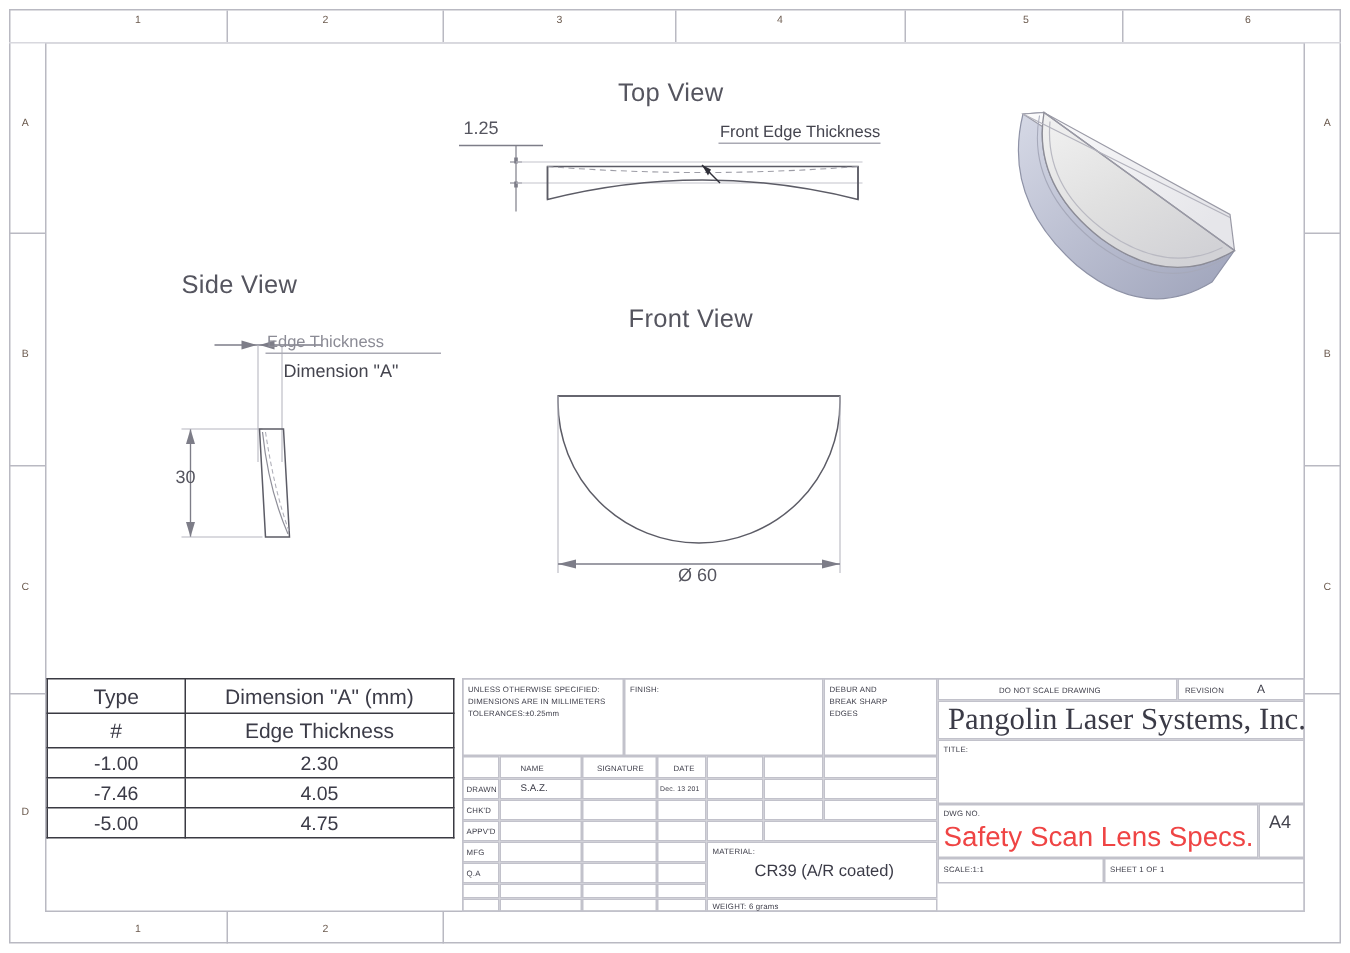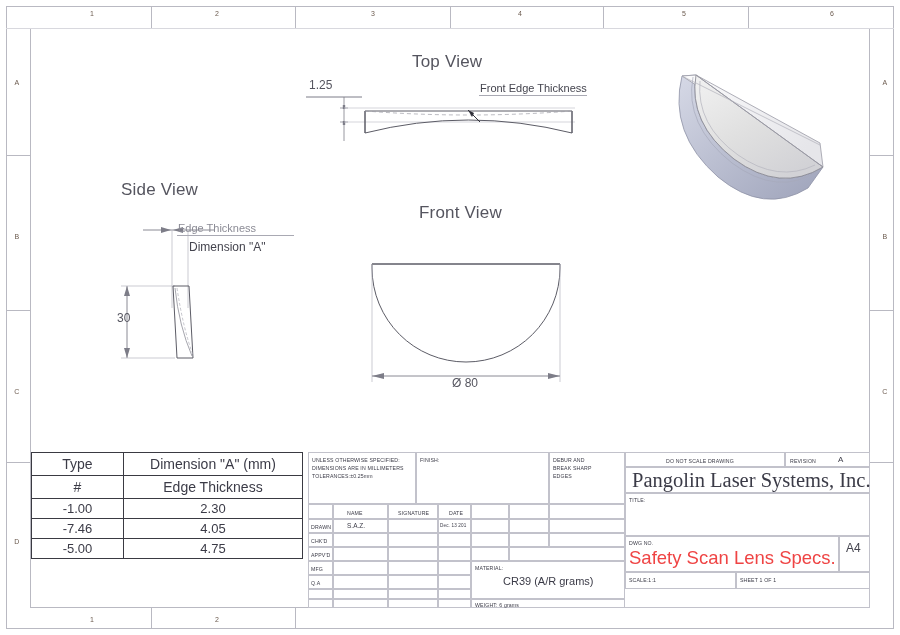--- a/index.html
+++ b/index.html
@@ -158,21 +158,21 @@
     <line x1="12" y1="6" x2="200" y2="6" stroke="#5c5c66" stroke-width="1"></line>
 
     <line x1="12" y1="6" x2="12" y2="124" stroke="#b5b5bf" stroke-width="0.7"></line>
     <line x1="200" y1="6" x2="200" y2="124" stroke="#b5b5bf" stroke-width="0.7"></line>
 
     <line x1="12" y1="118" x2="200" y2="118" stroke="#7d7d88" stroke-width="0.9"></line>
     <polygon points="12,118 24,115 24,121" fill="#7d7d88"></polygon>
     <polygon points="200,118 188,115 188,121" fill="#7d7d88"></polygon>
   </svg>
 
-  <div class="dim-txt" style="left:452px;top:376px;font-size:12px;">Ø 80</div>
+  <div class="dim-txt" style="left:452px;top:376px;font-size:12px;">Ø 60</div>
 
   <svg style="left:660px;top:55px;" width="210" height="170">
     <defs>
       <linearGradient id="faceGrad" x1="0" y1="0" x2="0.7" y2="1">
         <stop offset="0%" stop-color="#f2f2f2"></stop>
         <stop offset="55%" stop-color="#e0e0e0"></stop>
         <stop offset="100%" stop-color="#d2d2d6"></stop>
       </linearGradient>
       <linearGradient id="rimGrad" x1="0" y1="0" x2="1" y2="1">
         <stop offset="0%" stop-color="#d6d9e6"></stop>
@@ -317,18 +317,18 @@
   <div class="tb" style="left:333px;top:589px;width:55px;height:10px;"></div>
   <div class="tb" style="left:388px;top:589px;width:50px;height:10px;"></div>
   <div class="tb" style="left:438px;top:589px;width:33px;height:10px;"></div>
   <div class="tb" style="left:308px;top:599px;width:25px;height:9px;"></div>
   <div class="tb" style="left:333px;top:599px;width:55px;height:9px;"></div>
   <div class="tb" style="left:388px;top:599px;width:50px;height:9px;"></div>
   <div class="tb" style="left:438px;top:599px;width:33px;height:9px;"></div>
 
   <div class="tb" style="left:471px;top:561px;width:154px;height:38px;"></div>
   <div class="tb-t" style="left:475px;top:564px;">MATERIAL:</div>
-  <div class="tb-big matv" style="left:503px;top:575px;">CR39 (A/R grams)</div>
+  <div class="tb-big matv" style="left:503px;top:575px;">CR39 (A/R coated)</div>
 
   <div class="tb" style="left:471px;top:599px;width:154px;height:9px;"></div>
   <div class="tb-t" style="left:475px;top:601px;">WEIGHT: 6 grams</div>
 
 </div>
 
 </body></html>

